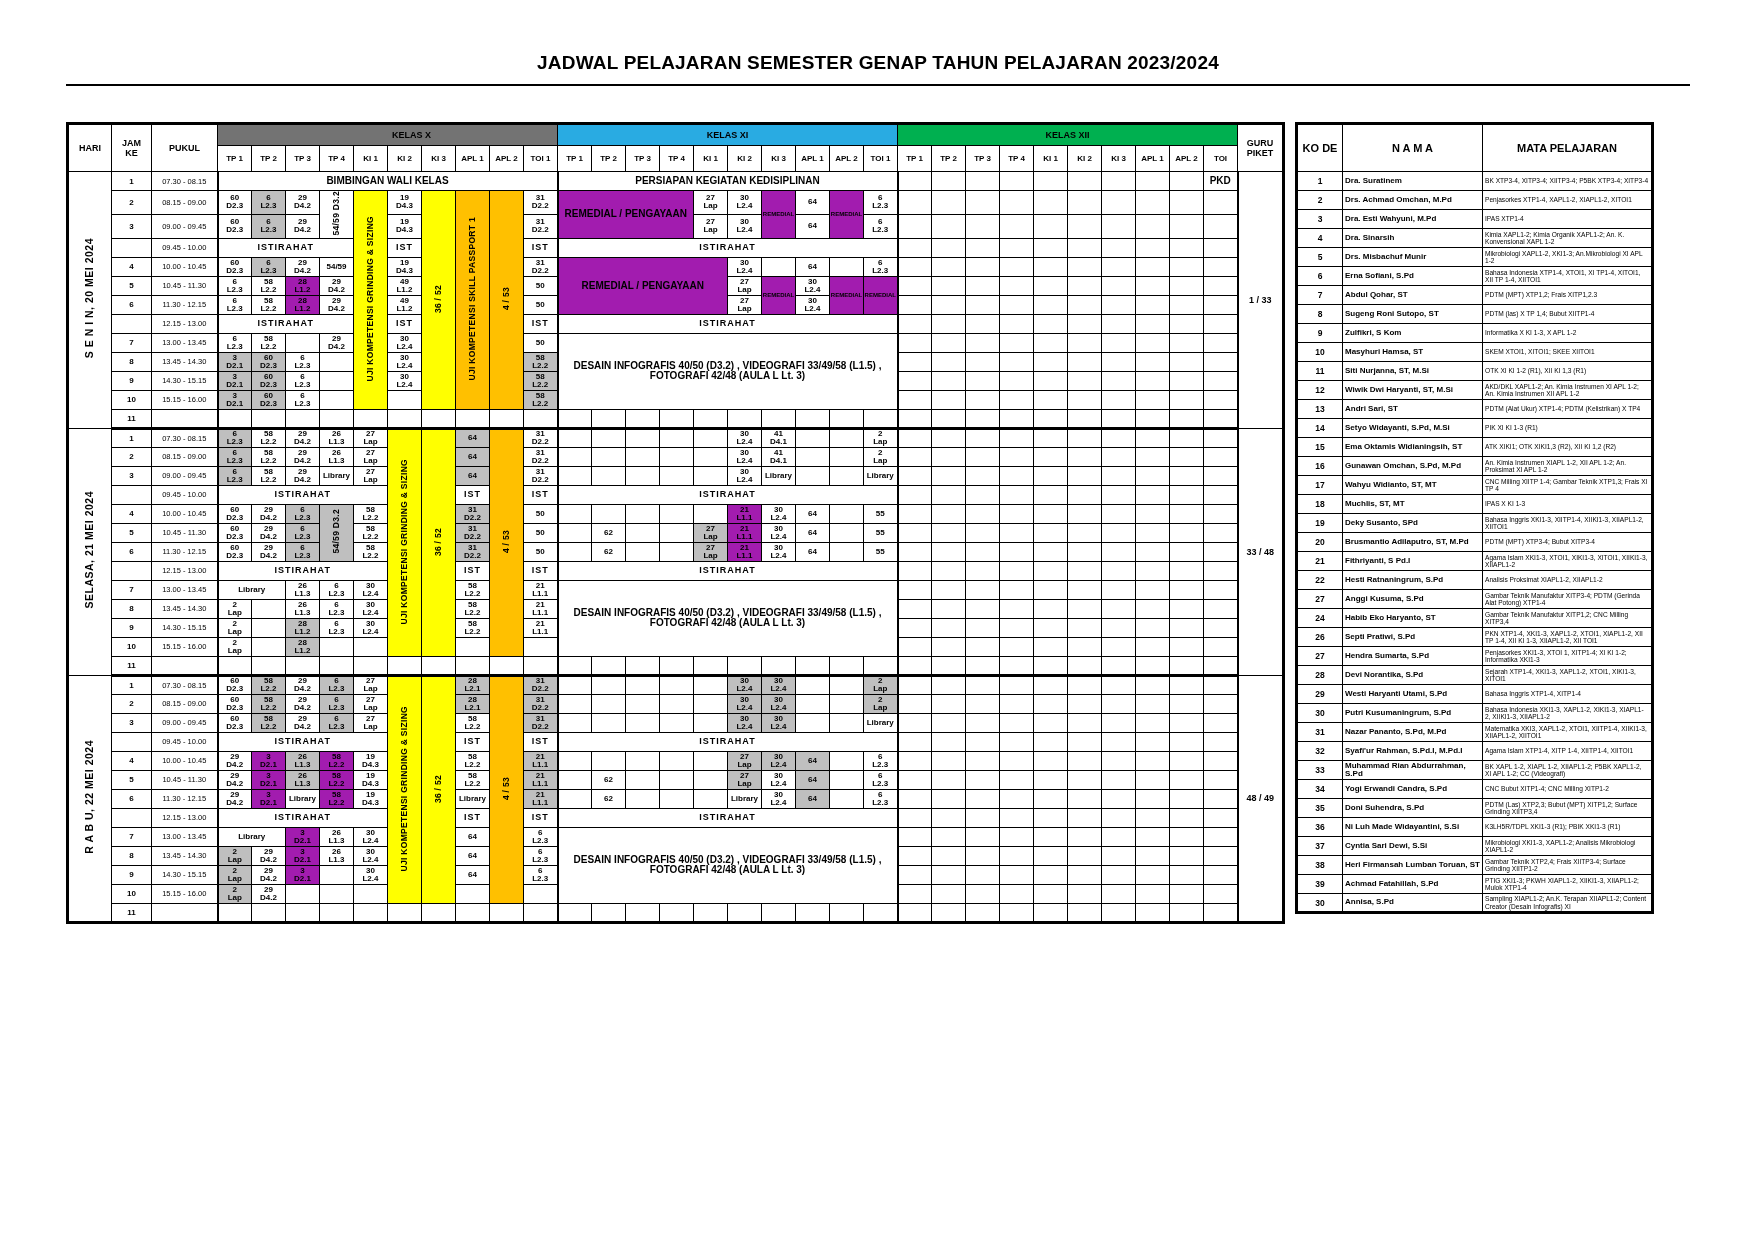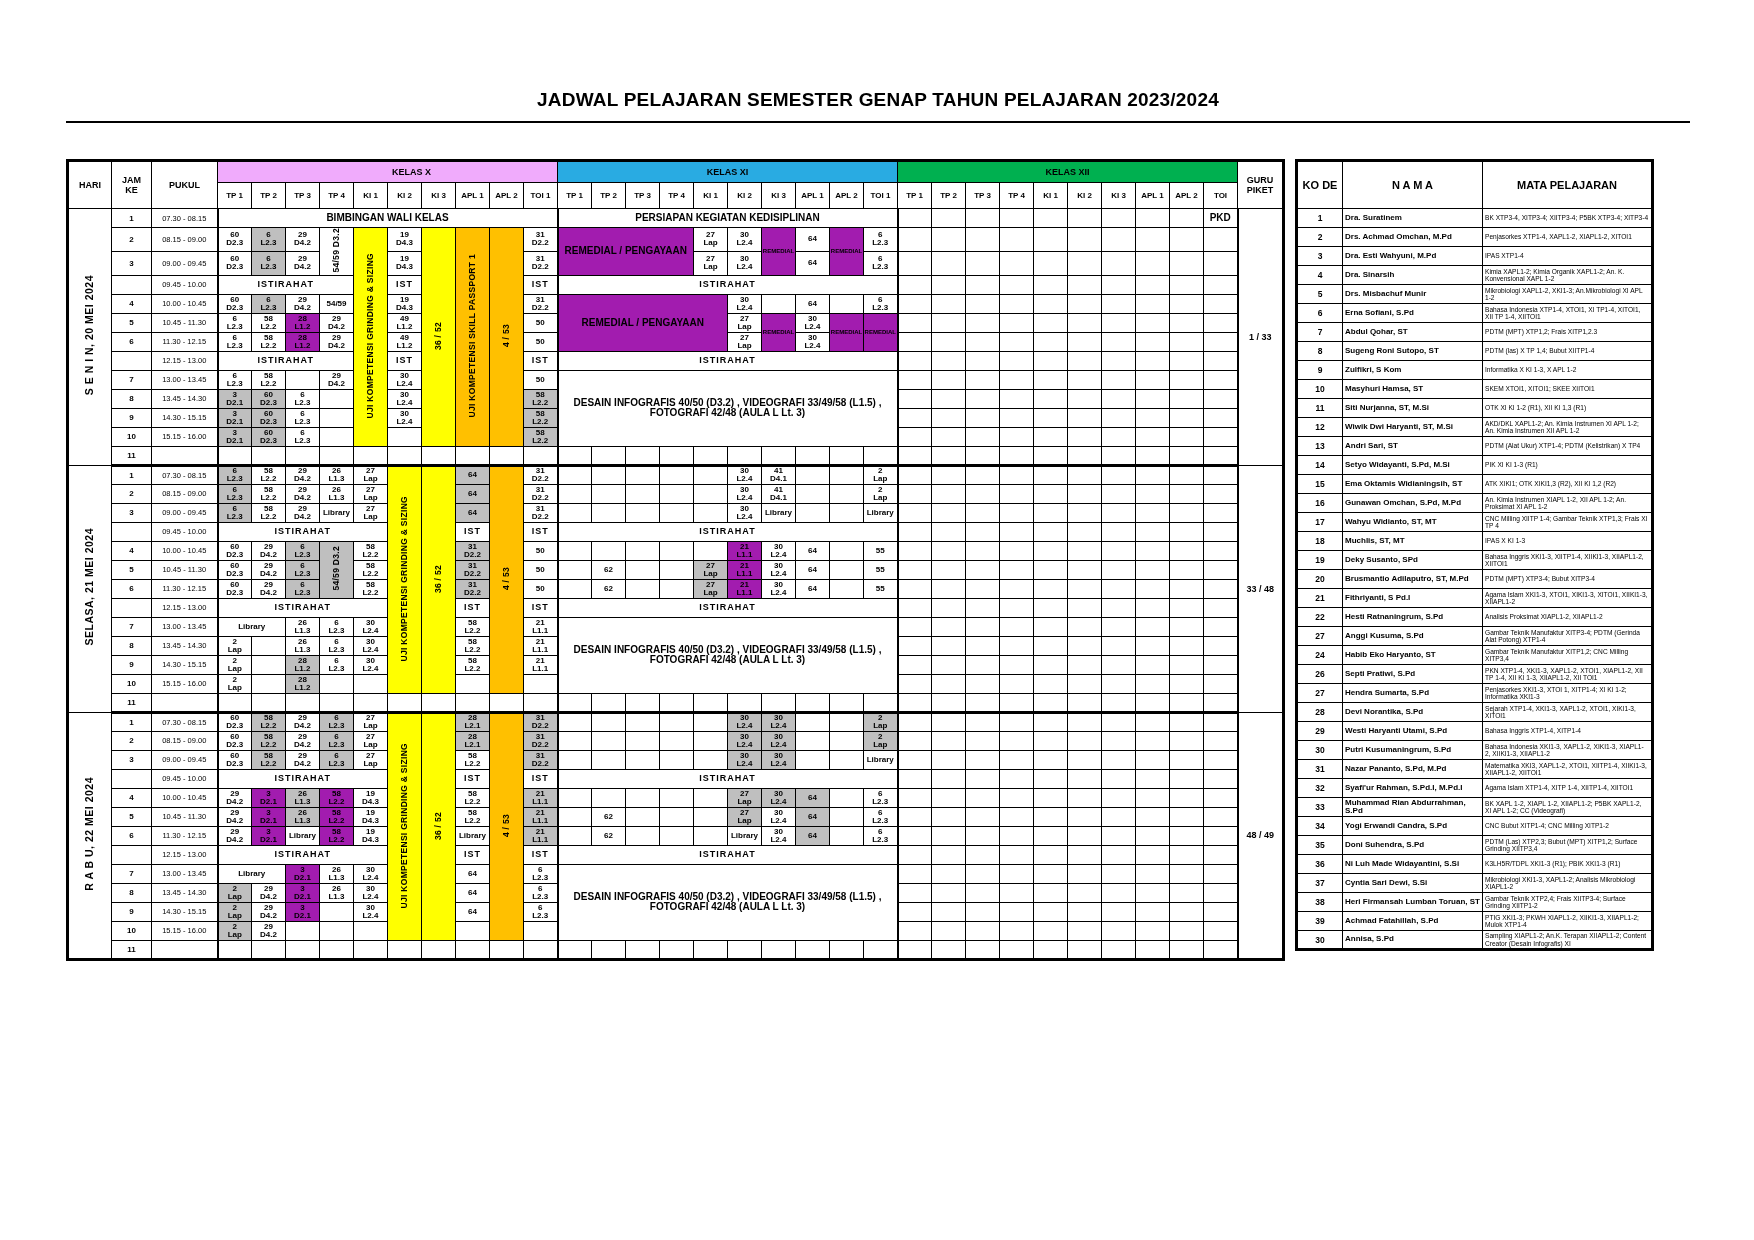--- a/index.html
+++ b/index.html
@@ -2,32 +2,32 @@
 <html><head>
 <meta charset="utf-8">
 <style>
   * { box-sizing: border-box; }
   html,body { margin:0; padding:0; }
   body {
     width:1754px; height:1240px; background:#ffffff; overflow:hidden;
     font-family:"Liberation Sans", sans-serif; color:#000;
   }
   .page { padding:52px 30px 0 66px; }
-  .title-wrap { width:1624px; text-align:center;margin-top:37px; }
+  .title-wrap { width:1624px; text-align:center; }
   .title-line { font-size:19px; font-weight:bold; letter-spacing:.2px; }
   .subtitle-line { font-size:17px; font-weight:bold; margin-top:4px; }
   .rule { width:1624px; border-bottom:2px solid #000; margin-top:10px; }
   .content { display:flex; align-items:flex-start; margin-top:36px; }
   table { border-collapse:collapse; table-layout:fixed; }
   td, th { border:1px solid #000; padding:0; text-align:center; vertical-align:middle; overflow:hidden; }
   #sched { border:3px solid #000; }
   #sched th { font-weight:bold; }
   .hA { height:22px; font-size:9px; }
   .hB { height:26px; font-size:8px; }
-  .grp-x { background:#f0abfc;padding-left:48px; }
+  .grp-x { background:#737373;padding-left:48px; }
   .grp-xi { background:#29abe2; }
   .grp-xii { background:#00b050; }
   .cell { font-size:8px; font-weight:bold; line-height:1.05; }
   td.sec-r { border-right:2.5px solid #000; }
   tr.day-b td { border-bottom:3px solid #000; }
   .bg-g { background:#bfbfbf; }
   .bg-b { background:#a21caf; }
   .bg-y { background:#ffff00; }
   .bg-o { background:#ffc000; }
   .vtxt { writing-mode:vertical-rl; transform:rotate(180deg); display:inline-block;

